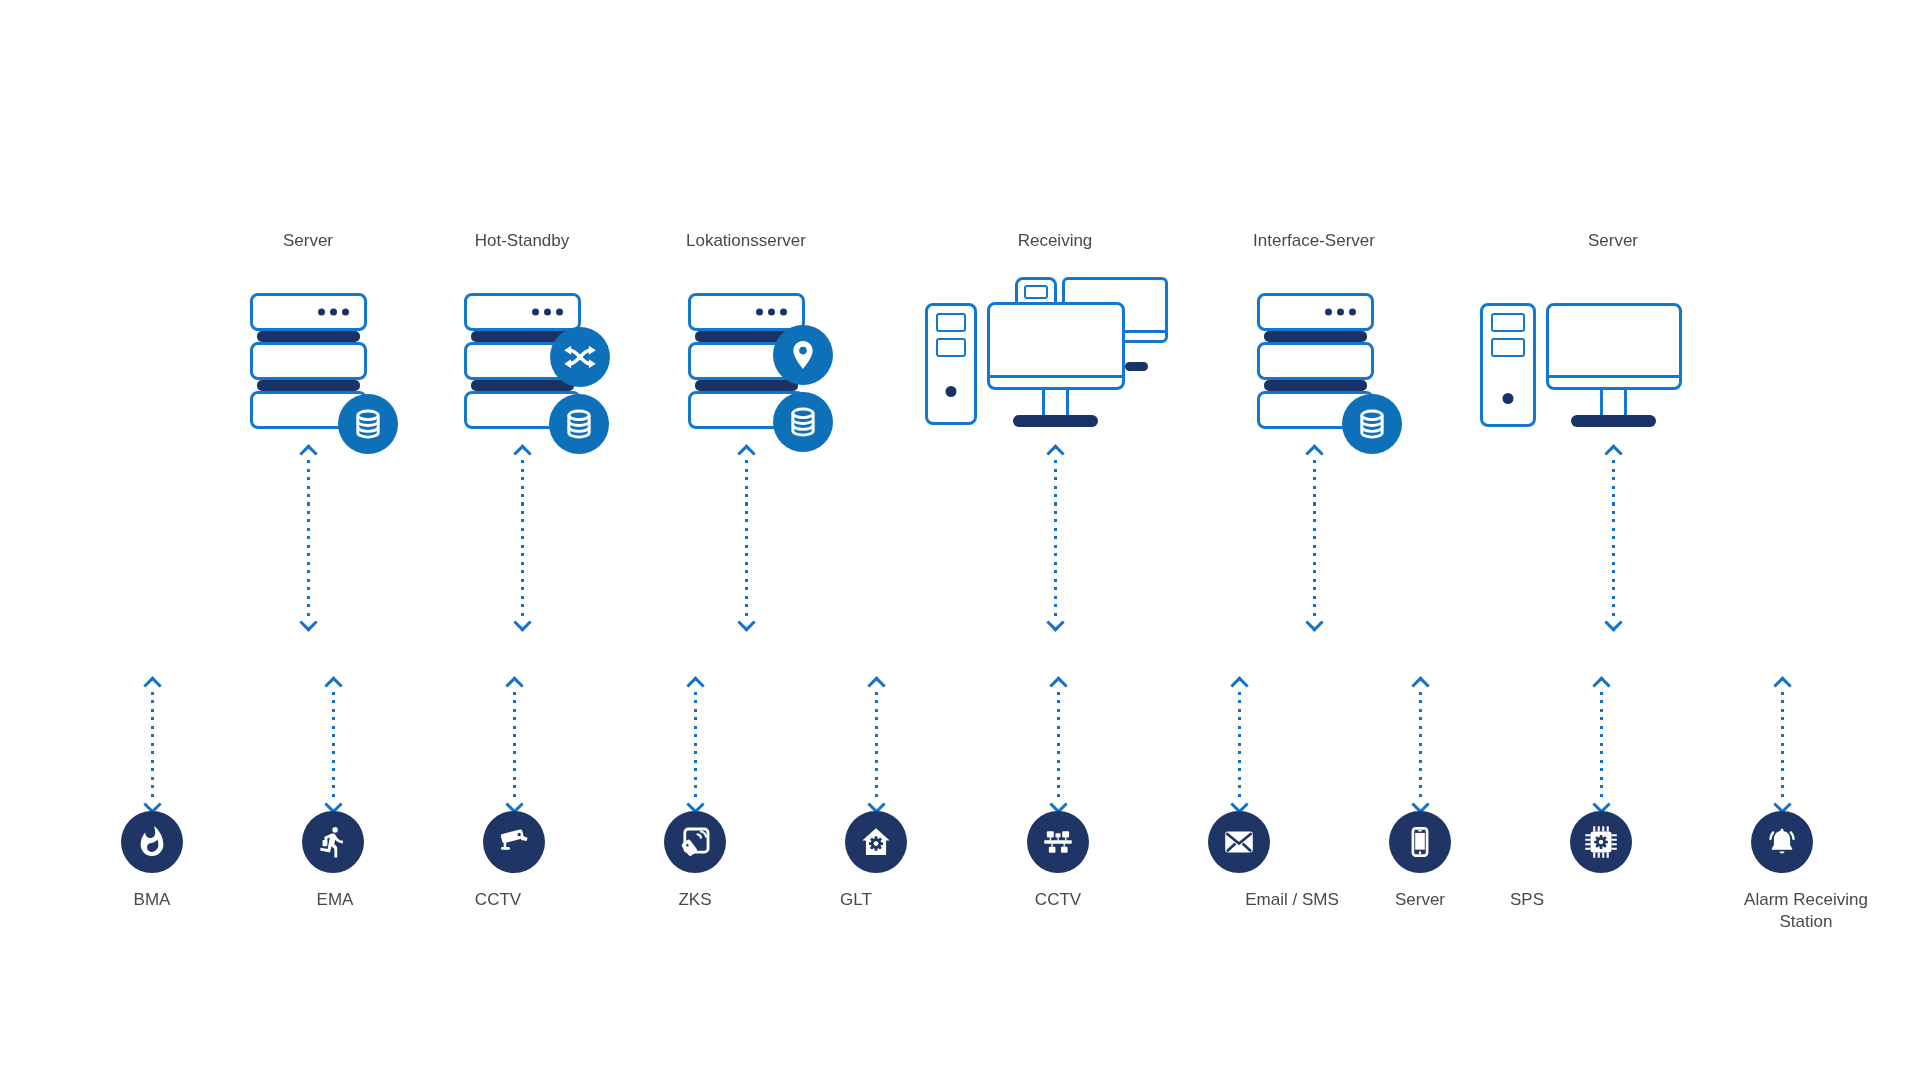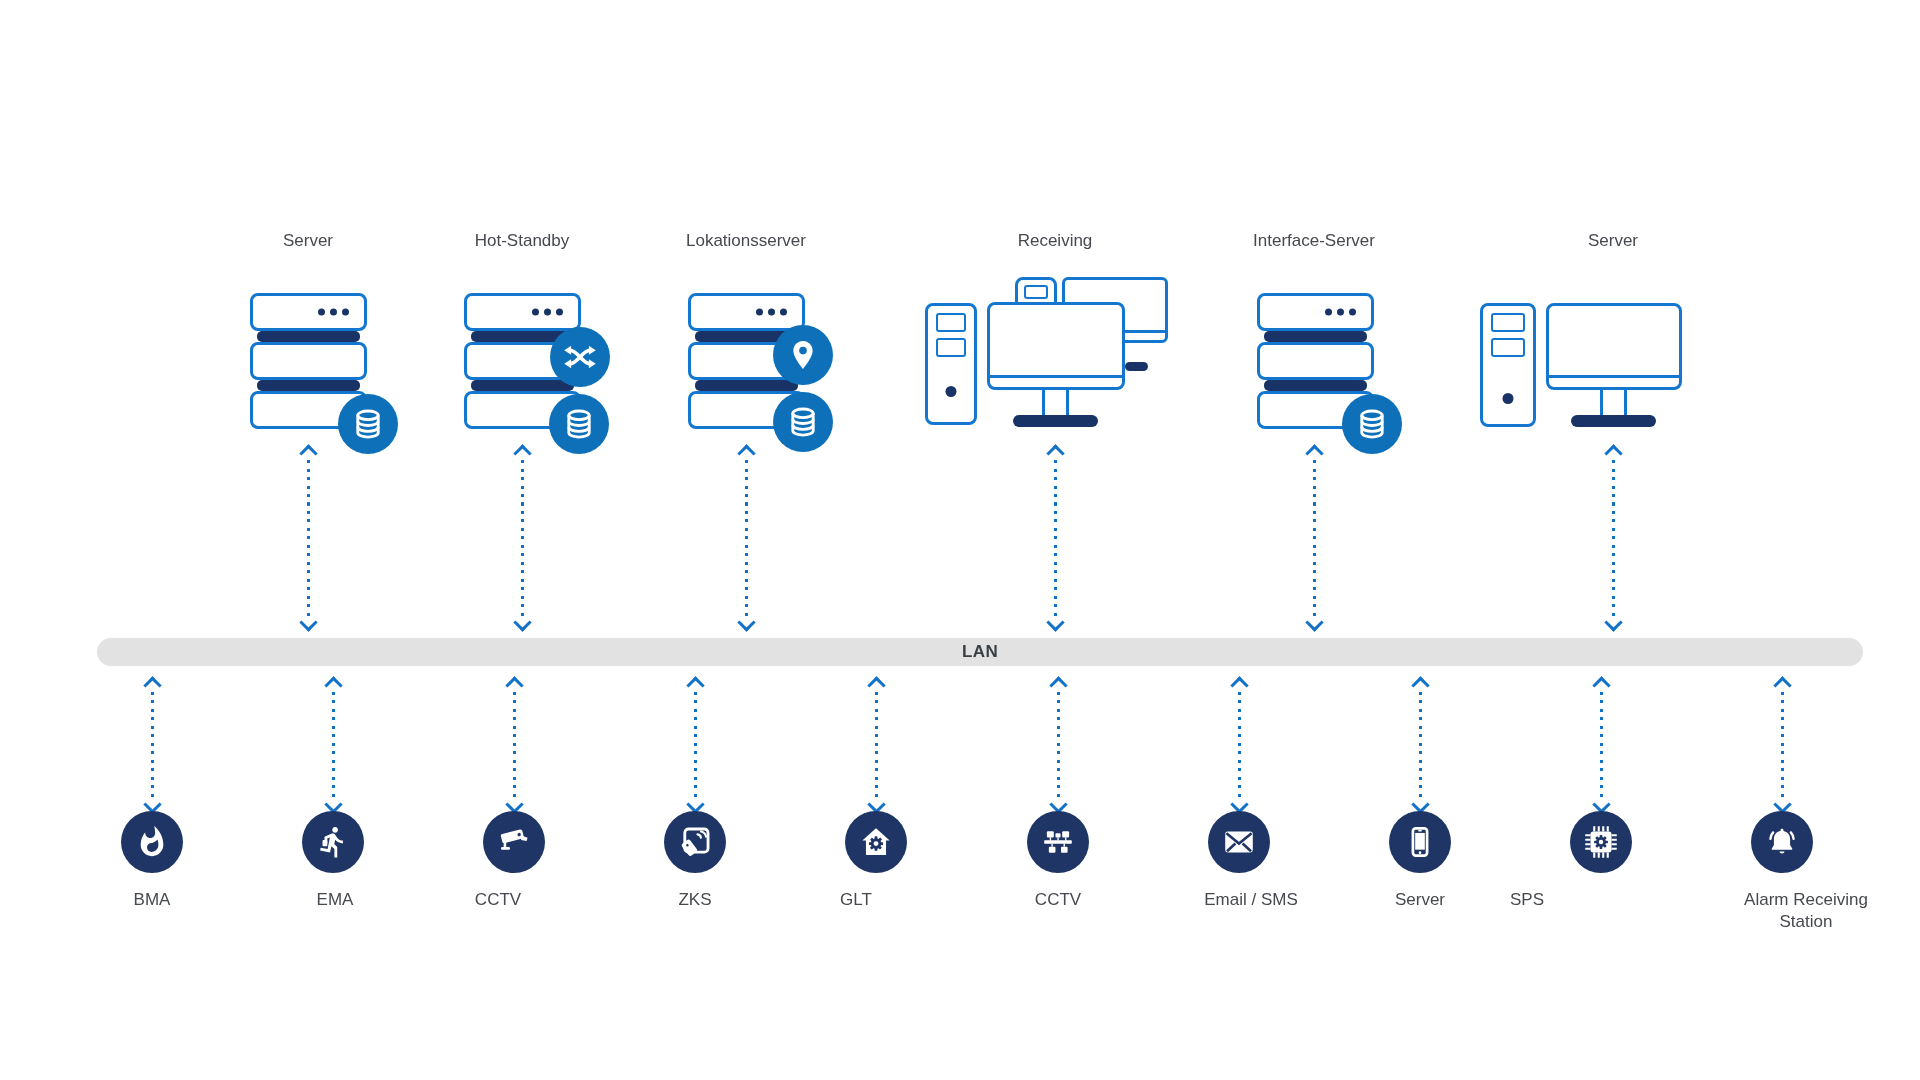--- a/index.html
+++ b/index.html
@@ -247,23 +247,20 @@
       <i class="line"></i>
     </div>
   <div class="varrow" style="left:1302px;top:446px;height:184px">
       <i class="line"></i>
     </div>
   <div class="varrow" style="left:1601px;top:446px;height:184px">
       <i class="line"></i>
     </div>
 
   
-  <div class="lanbar">
-    <span>LAN</span>
-  </div>
 
   
   <div class="varrow" style="left:140px;top:678px;height:134px">
       <i class="line"></i>
     </div>
   <div class="varrow" style="left:321px;top:678px;height:134px">
       <i class="line"></i>
     </div>
   <div class="varrow" style="left:502px;top:678px;height:134px">
       <i class="line"></i>
@@ -404,18 +401,18 @@
     </svg>
   </div>
 
   
   <div class="botlabel" style="left:72px">BMA</div>
   <div class="botlabel" style="left:255px">EMA</div>
   <div class="botlabel" style="left:418px">CCTV</div>
   <div class="botlabel" style="left:615px">ZKS</div>
   <div class="botlabel" style="left:776px">GLT</div>
   <div class="botlabel" style="left:978px">CCTV</div>
-  <div class="botlabel" style="left:1171px">Email / SMS</div>
+  <div class="botlabel" style="left:1212px">Email / SMS</div>
   <div class="botlabel" style="left:1340px">Server</div>
   <div class="botlabel" style="left:1447px">SPS</div>
   <div class="botlabel" style="left:1726px">Alarm Receiving Station</div>
 
 </div>
 
 </body></html>

